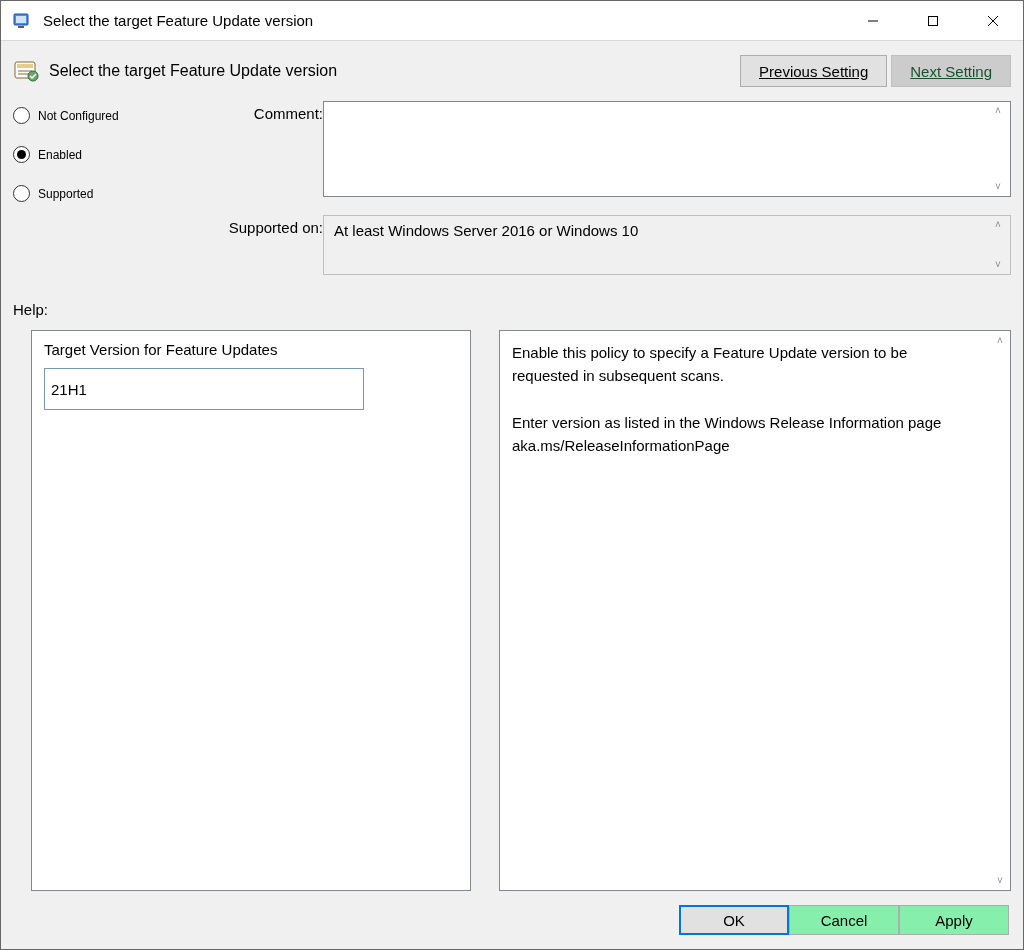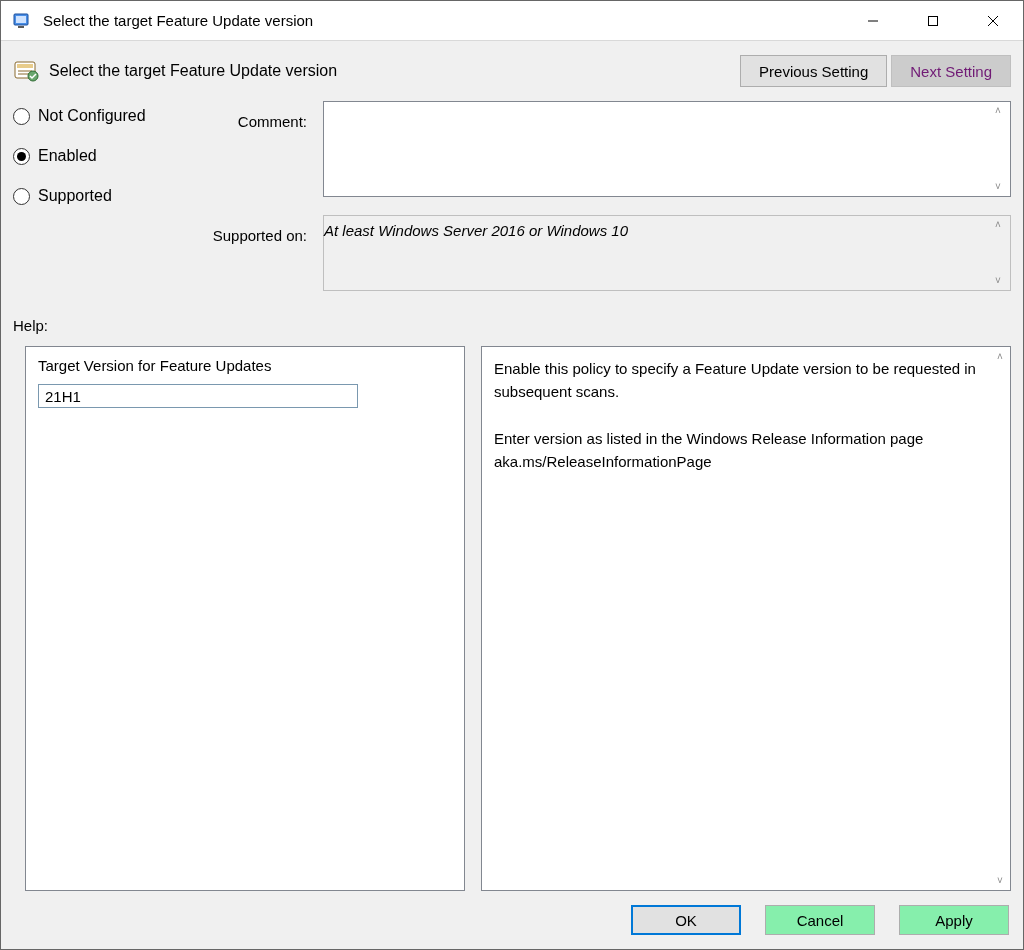--- a/index.html
+++ b/index.html
@@ -64,42 +64,43 @@
   }
   .navbtn {
     height:32px;
     padding: 0 18px;
     background:#e1e1e1;
     border:1px solid #adadad;
     font-size:15px;
     margin-left:4px;
     display:flex; align-items:center; justify-content:center;
     cursor:pointer;
+    text-decoration:underline;
   }
   .navbtn.disabled {
-    color:#701a75;
+    color:#14532d;
     background:#ccc;
     border-color:#bfbfbf;
     cursor:default;
   }
 
   
   .settings {
     display:flex;
     padding: 0 12px 8px 12px;
   }
   .radios {
     width: 180px;
     padding-top: 6px;
   }
   .radio-row {
     display:flex;
     align-items:center;
     margin-bottom: 22px;
-    font-size:16px;
+    font-size:12px;
     cursor:pointer;
   }
   .radio-dot {
     width:17px; height:17px;
     border:1px solid #333;
     border-radius:50%;
     margin-right:8px;
     display:flex; align-items:center; justify-content:center;
     background:#fff;
   }
@@ -111,40 +112,37 @@
   }
   .meta {
     flex:1;
     display:grid;
     grid-template-columns: 130px 1fr;
     grid-row-gap: 18px;
     align-items:start;
   }
   .meta-label {
     text-align:right;
-    padding-right:16px;
     padding-top:4px;
     font-size:15px;
-    margin-top:8px;
   }
   .comment-box {
     background:#fff;
     border:1px solid #828790;
     height:96px;
     position:relative;
   }
   .supported-box {
     background:#f0f0f0;
     border:1px solid #bfbfbf;
-    height:76px;
-    padding:6px 0;
+    height:60px;
+    padding:6px 10px;
     position:relative;
     font-size:15px;
     color:#000;
-    font-style:italic;
   }
   .scroll-arrows {
     position:absolute;
     right:2px; top:0; bottom:0;
     width:20px;
     display:flex; flex-direction:column; justify-content:space-between;
     padding:4px 0;
   }
   .scroll-arrows span {
     font-size:10px; color:#888; text-align:center; line-height:1;
@@ -155,22 +153,22 @@
     display:flex;
     padding: 18px 12px 6px 12px;
     font-size:15px;
   }
   .section-labels .lbl-opt { width: 448px; }
   .section-labels .lbl-help { flex:1; }
 
   
   .panels {
     display:flex;
-    gap:16px;
-    padding: 6px 12px 0 24px;
+    gap:28px;
+    padding: 6px 12px 0 30px;
     flex:1;
     min-height:0;
   }
   .panel {
     background:#fff;
     border:1px solid #828790;
     padding:10px 12px;
     overflow:hidden;
     position:relative;
   }
@@ -180,34 +178,34 @@
     position:absolute;
     right:0; top:0; bottom:0;
     width:20px;
     display:flex; flex-direction:column; justify-content:space-between;
     padding:4px 0;
   }
   .help-scroll span { font-size:10px; color:#888; text-align:center; }
   .opt-label { font-size:15px; margin-bottom:10px; }
   .opt-input {
     width: 320px;
-    height: 24px;
+    height: 42px;
     border:1px solid #7a98af;
     padding: 2px 6px;
     font-size:15px;
     font-family:inherit;
     outline:none;
   }
   .help-text { font-size:15px; line-height:1.55; padding-right:20px; white-space:pre-wrap; }
 
   
   .footer {
     display:flex;
     justify-content:flex-end;
-    gap:24px;
+    gap:0;
     padding: 14px 14px 14px 14px;
   }
   .btn {
     width:110px;
     height:30px;
     background:#86efac;
     border:1px solid #adadad;
     font-size:15px;
     display:flex; align-items:center; justify-content:center;
     cursor:pointer;

